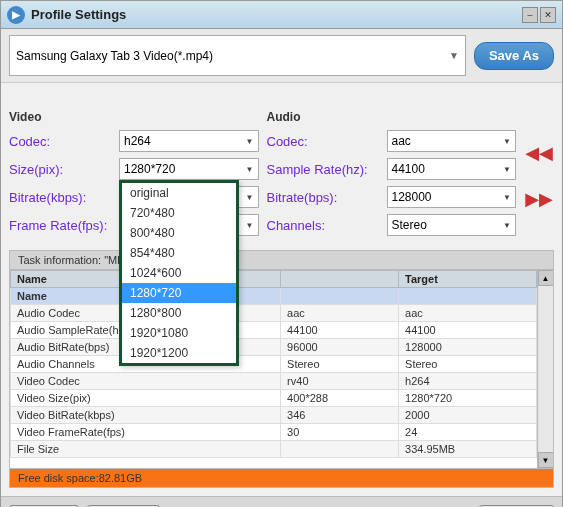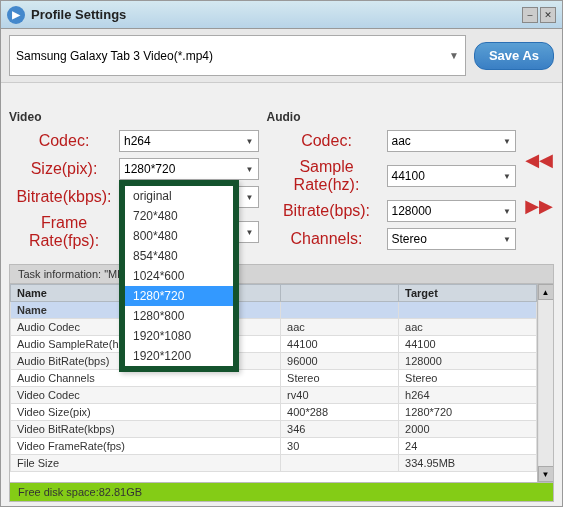--- a/index.html
+++ b/index.html
@@ -124,23 +124,22 @@
       margin-bottom: 6px;
       font-size: 12px;
     }
     .form-row {
       display: flex;
       align-items: center;
       margin-bottom: 6px;
     }
     .form-label {
       width: 110px;
-      color: #b91c1c;
-      font-size: 16px;
-      text-align: center;
+      color: #6d28d9;
+      font-size: 13px;
     }
     .form-select {
       flex: 1;
       height: 22px;
       border: 1px solid #aaa;
       background: white;
       padding: 1px 4px;
       font-size: 12px;
       display: flex;
       align-items: center;
@@ -257,21 +256,21 @@
     }
     .arrow-double-right {
       color: #cc3333;
       font-size: 18px;
     }
 
     .disk-space {
       font-size: 11px;
       color: #333;
       padding: 3px 8px;
-      background: #84cc16;
+      background: #f97316;
       border: 1px solid #bbb;
       border-top: none;
     }
 
     .bottom-bar {
       background: #d8d8d8;
       padding: 8px;
       display: flex;
       justify-content: space-between;
       border-top: 1px solid #bbb;
@@ -297,21 +296,21 @@
       background: linear-gradient(to bottom, #e8e8e8, #d0d0d0);
     }
 
     
     .dropdown-overlay {
       position: absolute;
       top: 22px;
       left: 0;
       z-index: 100;
       background: white;
-      border: 6px solid #14532d;
+      border: 3px solid #14532d;
       box-shadow: 2px 2px 5px rgba(0,0,0,0.2);
       min-width: 120px;
     }
     .dropdown-item {
       padding: 3px 8px;
       cursor: pointer;
       font-size: 12px;
       color: #333;
     }
     .dropdown-item.selected {

